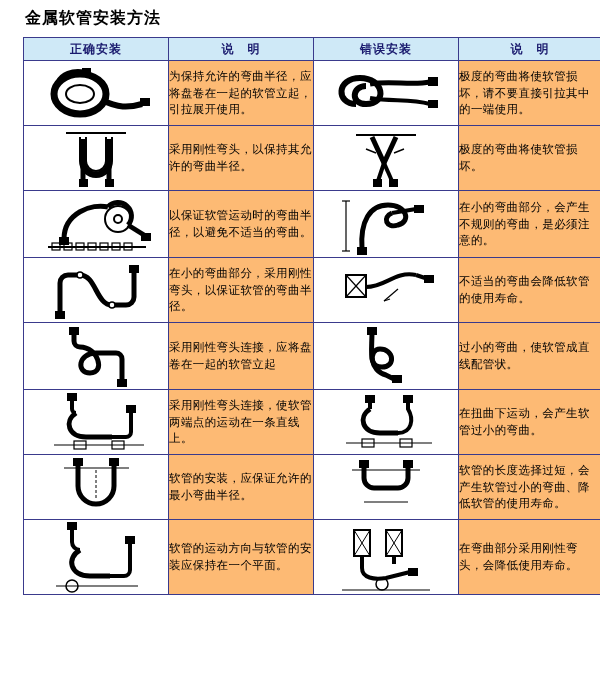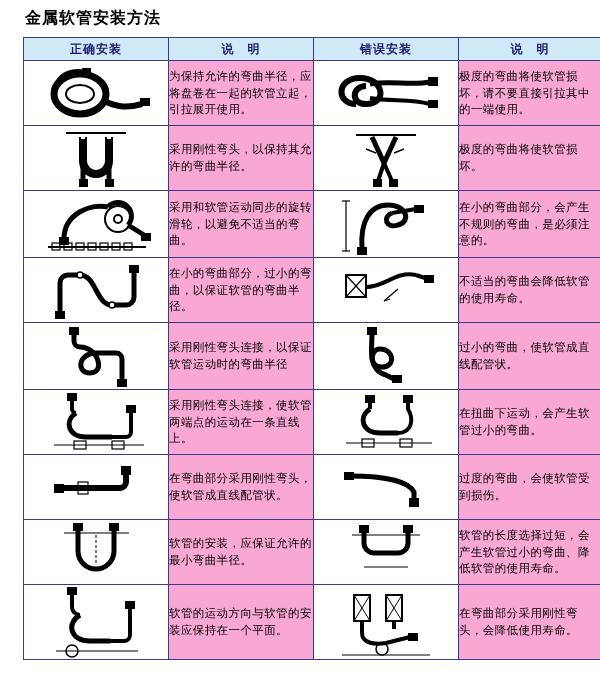--- a/index.html
+++ b/index.html
@@ -47,21 +47,21 @@
     text-align: center;
     letter-spacing: 1px;
   }
   td.pic {
     background: #ffffff;
     text-align: center;
     vertical-align: middle;
     height: 64px;
   }
   td.desc {
-    background: #f9a8d4;
+    background: #fdba74;
     font-size: 11.5px;
     line-height: 1.45;
     padding: 4px 6px;
     color: #000;
     letter-spacing: 0.4px;
   }
   .svgwrap {
     display: block;
     margin: 0 auto;
   }
@@ -164,21 +164,21 @@
               <rect x="18" y="50" width="8" height="7"></rect>
                 <rect x="30" y="50" width="8" height="7"></rect>
               <rect x="42" y="50" width="8" height="7"></rect>
                 <rect x="54" y="50" width="8" height="7"></rect>
               <rect x="66" y="50" width="8" height="7"></rect>
                 <rect x="78" y="50" width="8" height="7"></rect>
               <rect x="90" y="50" width="8" height="7"></rect>
             </g>
           </svg>
         </td>
-        <td class="desc">采用和软管运动同步的旋转滑轮，以避免不适当的弯曲。</td>
+        <td class="desc">以保证软管运动时的弯曲半径，以避免不适当的弯曲。</td>
         <td class="pic">
           <svg class="svgwrap" width="125" height="66" viewBox="0 0 125 66">
             <path d="M38 58 C36 30 46 14 64 14 C82 14 88 30 74 34 C62 38 58 26 68 22" fill="none" stroke="#000" stroke-width="5"></path>
             <rect x="33" y="56" width="10" height="8" fill="#000"></rect>
             <line x1="68" y1="22" x2="92" y2="18" stroke="#000" stroke-width="4"></line>
             <rect x="90" y="14" width="10" height="8" fill="#000"></rect>
             <line x1="22" y1="10" x2="22" y2="60" stroke="#000" stroke-width="1.2"></line>
             <line x1="18" y1="10" x2="26" y2="10" stroke="#000" stroke-width="1.2"></line>
             <line x1="18" y1="60" x2="26" y2="60" stroke="#000" stroke-width="1.2"></line>
           </svg>
@@ -191,21 +191,21 @@
           <svg class="svgwrap" width="125" height="62" viewBox="0 0 125 62">
             <path d="M26 54 L26 24 A8 8 0 0 1 34 16 L46 16" fill="none" stroke="#000" stroke-width="5"></path>
             <path d="M46 16 C62 16 62 46 78 46" fill="none" stroke="#000" stroke-width="5"></path>
             <path d="M78 46 L92 46 A8 8 0 0 0 100 38 L100 12" fill="none" stroke="#000" stroke-width="5"></path>
             <rect x="21" y="52" width="10" height="8" fill="#000"></rect>
             <rect x="95" y="6" width="10" height="8" fill="#000"></rect>
             <circle cx="46" cy="16" r="3" fill="#fff" stroke="#000" stroke-width="1.5"></circle>
             <circle cx="78" cy="46" r="3" fill="#fff" stroke="#000" stroke-width="1.5"></circle>
           </svg>
         </td>
-        <td class="desc">在小的弯曲部分，过小的弯曲，以保证软管的弯曲半径。</td>
+        <td class="desc">在小的弯曲部分，采用刚性弯头，以保证软管的弯曲半径。</td>
         <td class="pic">
           <svg class="svgwrap" width="125" height="58" viewBox="0 0 125 58">
             <rect x="22" y="14" width="20" height="22" fill="none" stroke="#000" stroke-width="2"></rect>
             <line x1="22" y1="14" x2="42" y2="36" stroke="#000" stroke-width="1.2"></line>
             <line x1="42" y1="14" x2="22" y2="36" stroke="#000" stroke-width="1.2"></line>
             <path d="M42 26 C62 26 70 10 92 14" fill="none" stroke="#000" stroke-width="4"></path>
             <path d="M92 14 L104 18" fill="none" stroke="#000" stroke-width="4"></path>
             <rect x="100" y="14" width="10" height="8" fill="#000"></rect>
             <line x1="60" y1="40" x2="74" y2="28" stroke="#000" stroke-width="1.2"></line>
             <line x1="60" y1="40" x2="66" y2="38" stroke="#000" stroke-width="1.2"></line>
@@ -217,21 +217,21 @@
       <tr>
         <td class="pic">
           <svg class="svgwrap" width="125" height="66" viewBox="0 0 125 66">
             <path d="M40 8 L40 18 A6 6 0 0 0 46 24" fill="none" stroke="#000" stroke-width="5"></path>
             <path d="M46 24 C64 24 72 50 56 50 C42 50 44 30 62 30" fill="none" stroke="#000" stroke-width="5"></path>
             <path d="M62 30 L82 30 A6 6 0 0 1 88 36 L88 58" fill="none" stroke="#000" stroke-width="5"></path>
             <rect x="35" y="4" width="10" height="8" fill="#000"></rect>
             <rect x="83" y="56" width="10" height="8" fill="#000"></rect>
           </svg>
         </td>
-        <td class="desc">采用刚性弯头连接，以保证软管运动时的弯曲半径</td>
+        <td class="desc">采用刚性弯头连接，应将盘卷在一起的软管立起</td>
         <td class="pic">
           <svg class="svgwrap" width="125" height="66" viewBox="0 0 125 66">
             <path d="M48 8 C48 30 44 44 58 44 C72 44 70 26 56 26" fill="none" stroke="#000" stroke-width="5"></path>
             <path d="M56 26 C44 26 46 48 62 52 L70 56" fill="none" stroke="#000" stroke-width="5"></path>
             <rect x="43" y="4" width="10" height="8" fill="#000"></rect>
             <rect x="68" y="52" width="10" height="8" fill="#000"></rect>
           </svg>
         </td>
         <td class="desc">过小的弯曲，使软管成直线配管状。</td>
       </tr>
@@ -258,39 +258,20 @@
             <rect x="41" y="4" width="10" height="8" fill="#000"></rect>
             <rect x="79" y="4" width="10" height="8" fill="#000"></rect>
             <line x1="22" y1="52" x2="108" y2="52" stroke="#000" stroke-width="1.2"></line>
             <rect x="38" y="48" width="12" height="8" fill="none" stroke="#000" stroke-width="1.2"></rect>
             <rect x="76" y="48" width="12" height="8" fill="none" stroke="#000" stroke-width="1.2"></rect>
           </svg>
         </td>
         <td class="desc">在扭曲下运动，会产生软管过小的弯曲。</td>
       </tr>
 
-      <tr>
-        <td class="pic">
-          <svg class="svgwrap" width="125" height="50" viewBox="0 0 125 50">
-            <path d="M26 26 L86 26 A6 6 0 0 0 92 20 L92 10" fill="none" stroke="#000" stroke-width="6"></path>
-            <rect x="20" y="22" width="10" height="9" fill="#000"></rect>
-            <rect x="87" y="4" width="10" height="9" fill="#000"></rect>
-            <rect x="44" y="20" width="10" height="12" fill="none" stroke="#000" stroke-width="1.2"></rect>
-          </svg>
-        </td>
-        <td class="desc">在弯曲部分采用刚性弯头，使软管成直线配管状。</td>
-        <td class="pic">
-          <svg class="svgwrap" width="125" height="50" viewBox="0 0 125 50">
-            <path d="M26 14 C56 14 84 18 90 30 L90 40" fill="none" stroke="#000" stroke-width="5"></path>
-            <rect x="20" y="10" width="10" height="8" fill="#000"></rect>
-            <rect x="85" y="36" width="10" height="9" fill="#000"></rect>
-          </svg>
-        </td>
-        <td class="desc">过度的弯曲，会使软管受到损伤。</td>
-      </tr>
 
       <tr>
         <td class="pic">
           <svg class="svgwrap" width="125" height="62" viewBox="0 0 125 62">
             <path d="M44 6 L44 30 A18 18 0 0 0 80 30 L80 6" fill="none" stroke="#000" stroke-width="5"></path>
             <rect x="39" y="2" width="10" height="8" fill="#000"></rect>
             <rect x="75" y="2" width="10" height="8" fill="#000"></rect>
             <line x1="30" y1="12" x2="95" y2="12" stroke="#000" stroke-width="1.2"></line>
             <line x1="62" y1="14" x2="62" y2="44" stroke="#000" stroke-width="1" stroke-dasharray="3,2"></line>
           </svg>

